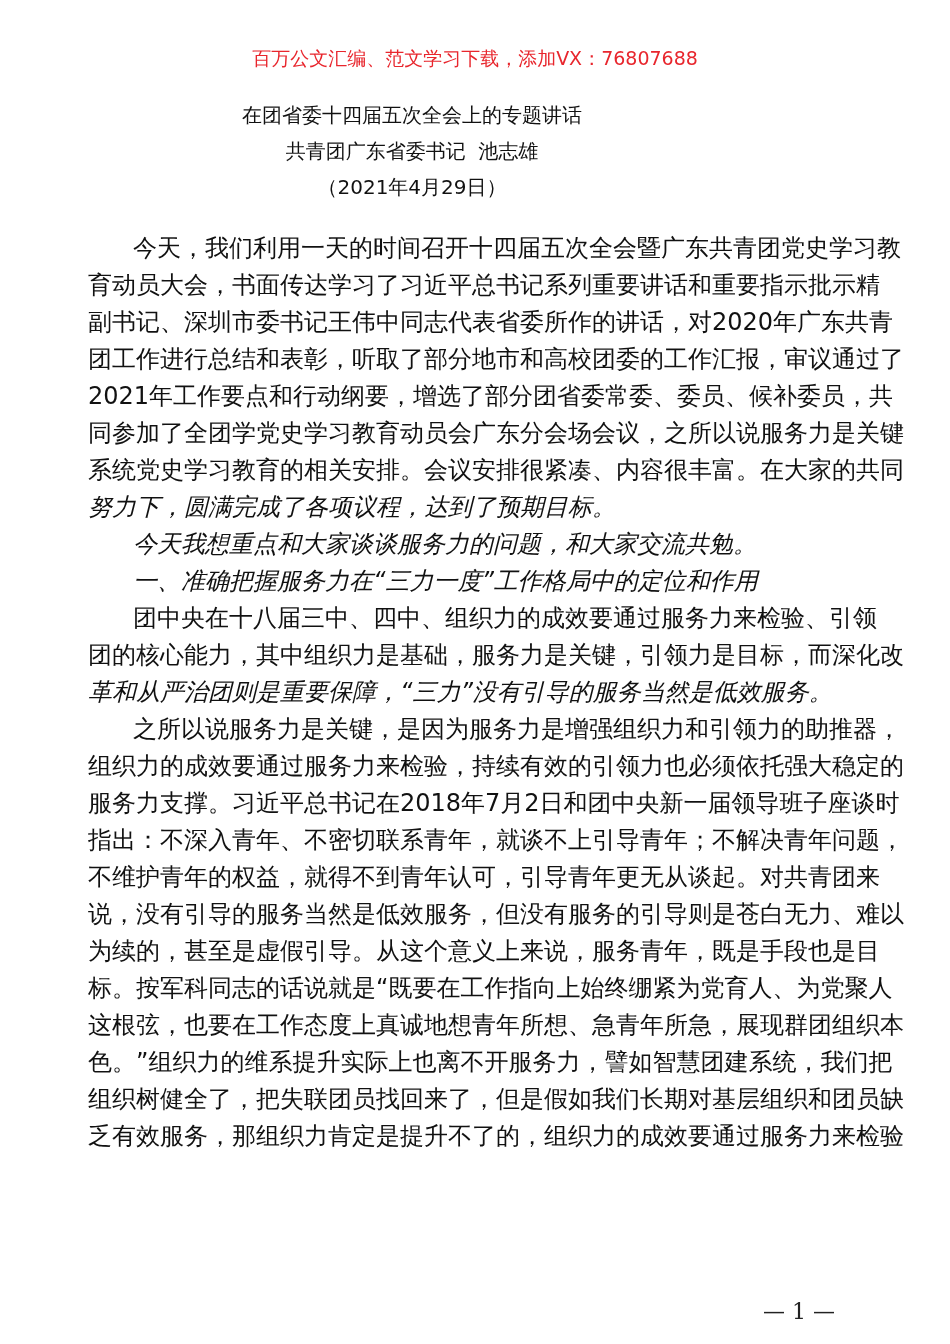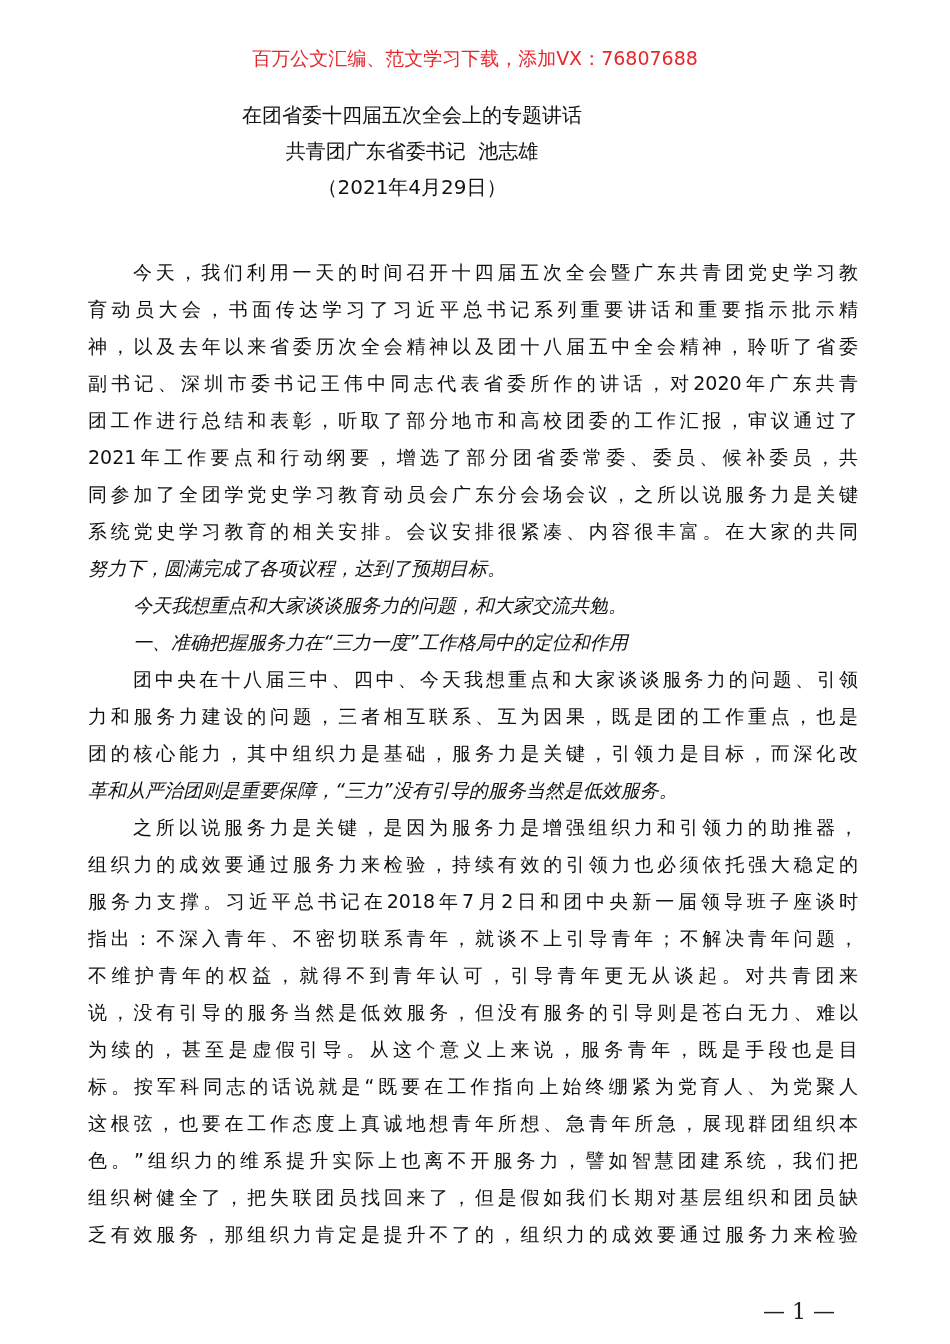--- a/index.html
+++ b/index.html
@@ -34,24 +34,24 @@
       text-align: center;
       font-size: 20px;
       line-height: 36px;
       color: #111111;
     }
     .title-block div {
       white-space: pre;
     }
     .body {
       position: absolute;
-      top: 254px;
+      top: 230px;
       left: 88px;
       width: 770px;
-      font-size: 19px;
+      font-size: 24px;
       line-height: 37px;
       color: #111111;
     }
     .line {
       display: block;
       height: 37px;
       white-space: nowrap;
       text-align: justify;
       text-align-last: justify;
     }
@@ -82,40 +82,38 @@
   <div>在团省委十四届五次全会上的专题讲话</div>
   <div>共青团广东省委书记  池志雄</div>
   <div>（2021年4月29日）</div>
 </div>
 
 <div class="body">
 
   <div>
     <span class="line indent">今天，我们利用一天的时间召开十四届五次全会暨广东共青团党史学习教</span>
     <span class="line">育动员大会，书面传达学习了习近平总书记系列重要讲话和重要指示批示精</span>
-    <span class="line">神，以及去年以来省委历次全会精神以及团十八届五中全会精神，聆听了省委</span>
     <span class="line">副书记、深圳市委书记王伟中同志代表省委所作的讲话，对2020年广东共青</span>
     <span class="line">团工作进行总结和表彰，听取了部分地市和高校团委的工作汇报，审议通过了</span>
     <span class="line">2021年工作要点和行动纲要，增选了部分团省委常委、委员、候补委员，共</span>
     <span class="line">同参加了全团学党史学习教育动员会广东分会场会议，之所以说服务力是关键</span>
     <span class="line">系统党史学习教育的相关安排。会议安排很紧凑、内容很丰富。在大家的共同</span>
     <span class="line last">努力下，圆满完成了各项议程，达到了预期目标。</span>
   </div>
 
   <div>
     <span class="line indent last">今天我想重点和大家谈谈服务力的问题，和大家交流共勉。</span>
   </div>
 
   <div>
     <span class="line indent last">一、准确把握服务力在“三力一度”工作格局中的定位和作用</span>
   </div>
 
   <div>
-    <span class="line indent">团中央在十八届三中、四中、今天我想重点和大家谈谈服务力的问题、引领</span>
-    <span class="line">力和服务力建设的问题，三者相互联系、互为因果，既是团的工作重点，也是</span>
+    <span class="line indent">团中央在十八届三中、四中、组织力的成效要通过服务力来检验、引领</span>
     <span class="line">团的核心能力，其中组织力是基础，服务力是关键，引领力是目标，而深化改</span>
     <span class="line last">革和从严治团则是重要保障，“三力”没有引导的服务当然是低效服务。</span>
   </div>
 
   <div>
     <span class="line indent">之所以说服务力是关键，是因为服务力是增强组织力和引领力的助推器，</span>
     <span class="line">组织力的成效要通过服务力来检验，持续有效的引领力也必须依托强大稳定的</span>
     <span class="line">服务力支撑。习近平总书记在2018年7月2日和团中央新一届领导班子座谈时</span>
     <span class="line">指出：不深入青年、不密切联系青年，就谈不上引导青年；不解决青年问题，</span>
     <span class="line">不维护青年的权益，就得不到青年认可，引导青年更无从谈起。对共青团来</span>

